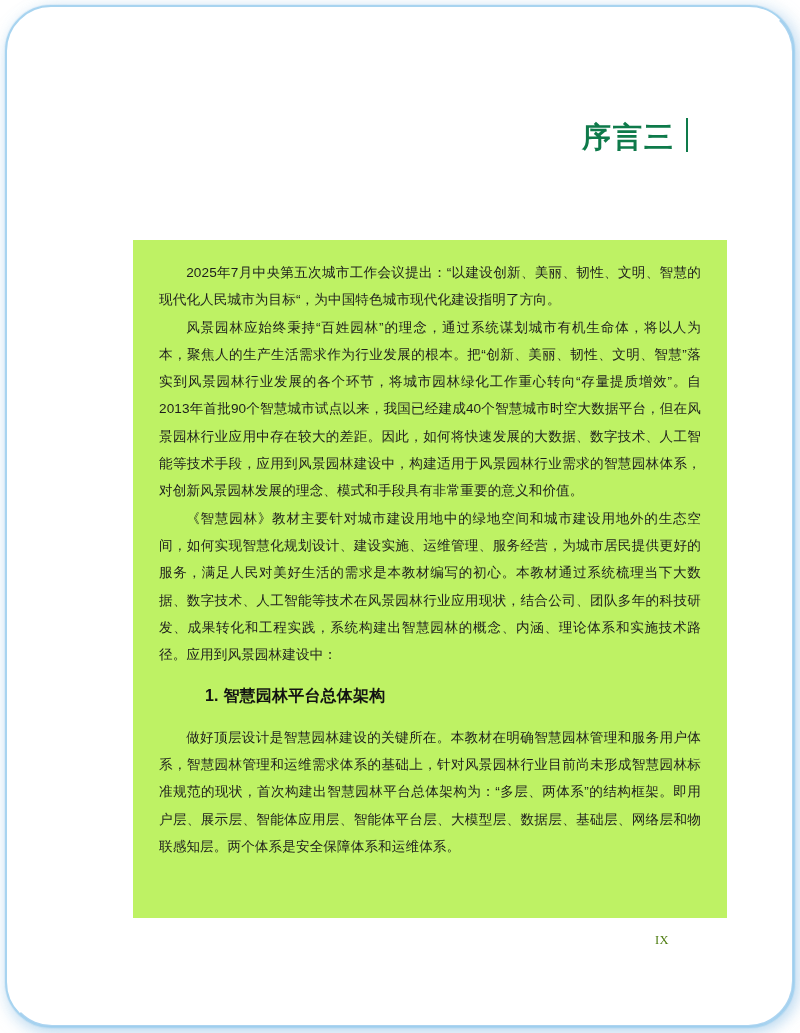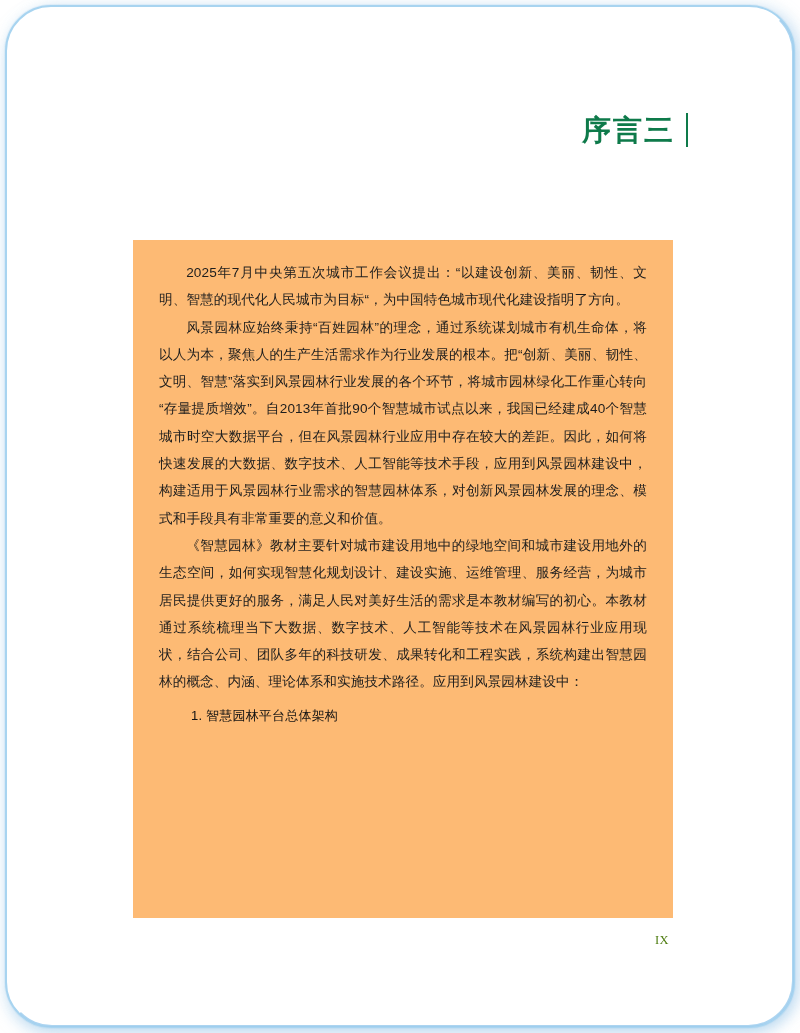--- a/index.html
+++ b/index.html
@@ -55,21 +55,21 @@
     width: 800px;
     height: 1033px;
   }
 
   
   .title-row {
     position: absolute;
     right: 112px;
     top: 108px;
     display: flex;
-    align-items: center;
+    align-items: flex-end;
     height: 44px;
   }
   .title-text {
     font-size: 29px;
     font-weight: 700;
     color: #0e7a4a;
     letter-spacing: 2px;
     line-height: 1;
     white-space: nowrap;
   }
@@ -78,43 +78,43 @@
     height: 34px;
     background: #0e7a4a;
     margin-left: 11px;
   }
 
   
   .content-panel {
     position: absolute;
     left: 133px;
     top: 240px;
-    width: 540px;
+    width: 594px;
     height: 678px;
-    background: #fdba74;
+    background: #bef264;
     box-sizing: border-box;
     padding: 19px 26px 12px 26px;
   }
 
   .para {
     margin: 0;
     font-size: 13.6px;
     line-height: 27.3px;
     color: #1d1d1d;
     text-align: justify;
     text-justify: inter-ideograph;
     text-indent: 2em;
     letter-spacing: .1px;
   }
 
   .section-heading {
-    margin: 6px;
-    font-size: 13px;
+    margin: 14px;
+    font-size: 16px;
     line-height: 27.3px;
-    font-weight: 400;
+    font-weight: 700;
     color: #121212;
     text-indent: 2em;
     letter-spacing: .2px;
   }
 
   
   .folio {
     position: absolute;
     left: 655px;
     top: 933px;
@@ -134,17 +134,18 @@
   <div class="title-row">
     <span class="title-text">序言三</span>
     <span class="title-bar"></span>
   </div>
 
   <div class="content-panel">
     <p class="para">2025年7月中央第五次城市工作会议提出：“以建设创新、美丽、韧性、文明、智慧的现代化人民城市为目标“，为中国特色城市现代化建设指明了方向。</p>
     <p class="para">风景园林应始终秉持“百姓园林”的理念，通过系统谋划城市有机生命体，将以人为本，聚焦人的生产生活需求作为行业发展的根本。把“创新、美丽、韧性、文明、智慧”落实到风景园林行业发展的各个环节，将城市园林绿化工作重心转向“存量提质增效”。自2013年首批90个智慧城市试点以来，我国已经建成40个智慧城市时空大数据平台，但在风景园林行业应用中存在较大的差距。因此，如何将快速发展的大数据、数字技术、人工智能等技术手段，应用到风景园林建设中，构建适用于风景园林行业需求的智慧园林体系，对创新风景园林发展的理念、模式和手段具有非常重要的意义和价值。</p>
     <p class="para">《智慧园林》教材主要针对城市建设用地中的绿地空间和城市建设用地外的生态空间，如何实现智慧化规划设计、建设实施、运维管理、服务经营，为城市居民提供更好的服务，满足人民对美好生活的需求是本教材编写的初心。本教材通过系统梳理当下大数据、数字技术、人工智能等技术在风景园林行业应用现状，结合公司、团队多年的科技研发、成果转化和工程实践，系统构建出智慧园林的概念、内涵、理论体系和实施技术路径。应用到风景园林建设中：</p>
     <p class="section-heading">1. 智慧园林平台总体架构</p>
+    <p class="para">做好顶层设计是智慧园林建设的关键所在。本教材在明确智慧园林管理和服务用户体系，智慧园林管理和运维需求体系的基础上，针对风景园林行业目前尚未形成智慧园林标准规范的现状，首次构建出智慧园林平台总体架构为：“多层、两体系”的结构框架。即用户层、展示层、智能体应用层、智能体平台层、大模型层、数据层、基础层、网络层和物联感知层。两个体系是安全保障体系和运维体系。</p>
   </div>
 
   <div class="folio">IX</div>
 
 </div>
 
 </body></html>

